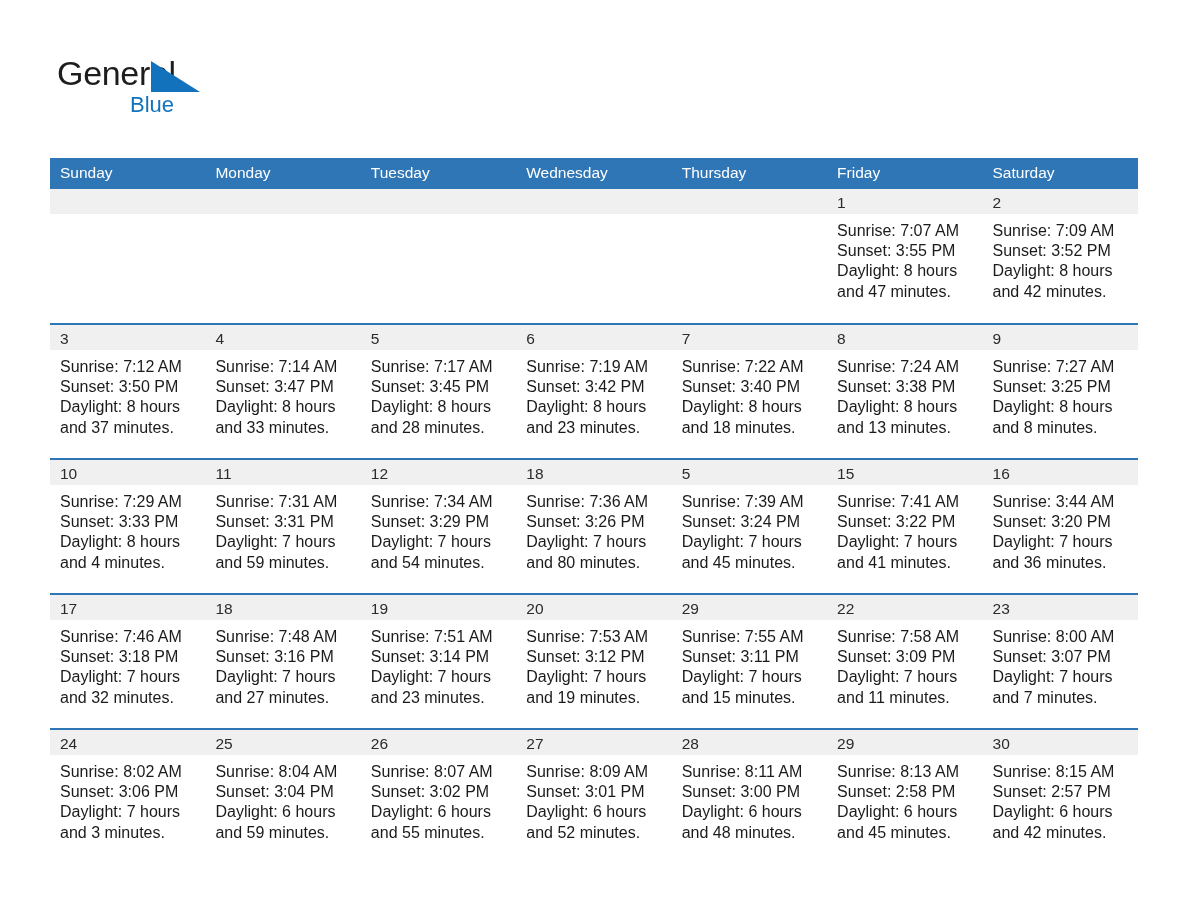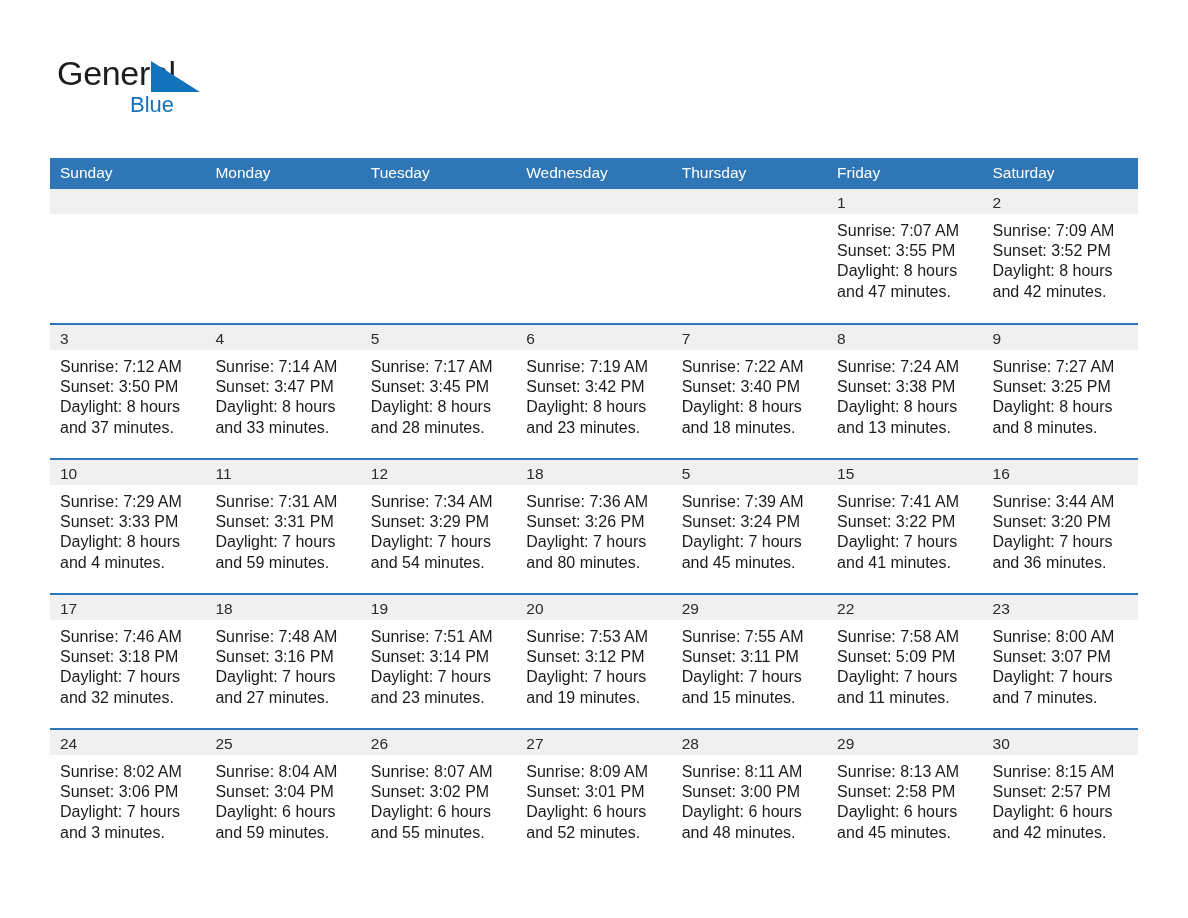--- a/index.html
+++ b/index.html
@@ -381,21 +381,21 @@
                 <div>Daylight: 7 hours</div>
                 <div>and 15 minutes.</div>
               </div>
             </div>
           </td>
           <td>
             <div class="cell-inner">
               <div class="date-band">22</div>
               <div class="cell-body">
                 <div>Sunrise: 7:58 AM</div>
-                <div>Sunset: 5:09 PM</div>
+                <div>Sunset: 3:09 PM</div>
                 <div>Daylight: 7 hours</div>
                 <div>and 11 minutes.</div>
               </div>
             </div>
           </td>
           <td>
             <div class="cell-inner">
               <div class="date-band">23</div>
               <div class="cell-body">
                 <div>Sunrise: 8:00 AM</div>

